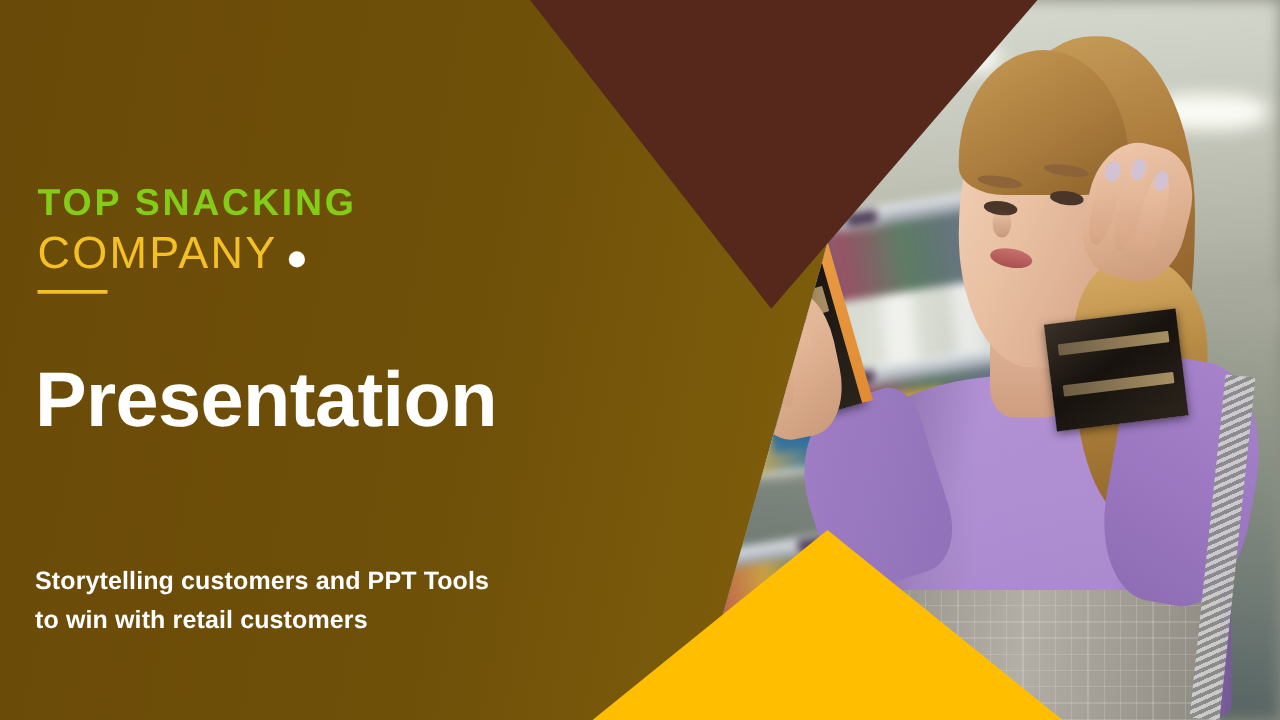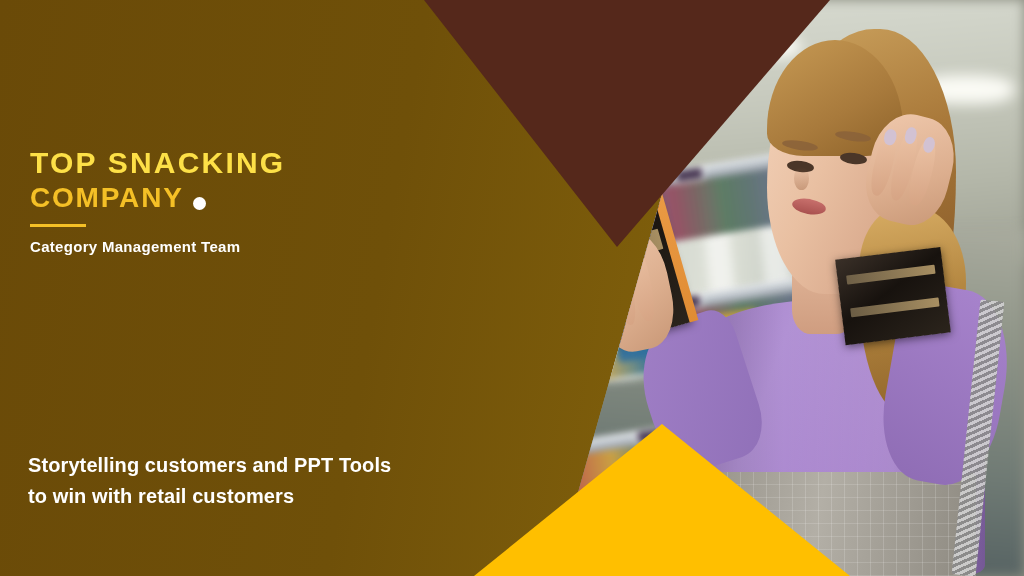--- a/index.html
+++ b/index.html
@@ -214,29 +214,29 @@
   .tri-yellow {
     position: absolute; left: 0; top: 0; width: 100%; height: 100%;
     -webkit-clip-path: polygon(662px 424px, 850px 576px, 474px 576px);
     clip-path: polygon(662px 424px, 850px 576px, 474px 576px);
     background: #ffbf00;
   }
 
   
   .logo { position: absolute; left: 30px; top: 148px; }
   .logo-line1 {
-    color: #fde047; font-weight: 700; font-size: 30px; letter-spacing: 2.2px;
+    color: #84cc16; font-weight: 700; font-size: 30px; letter-spacing: 2.2px;
     line-height: 1; white-space: nowrap; text-align: right;
   }
   .logo-line2 {
     display: flex; align-items: center; gap: 9px;
     margin-top: 6px; line-height: 1;
   }
   .logo-company {
-    color: #f5c026; font-weight: 700; font-size: 28px; letter-spacing: 1.8px;
+    color: #f5c026; font-weight: 400; font-size: 36px; letter-spacing: 1.8px;
     line-height: 1; white-space: nowrap;
   }
   .logo-dot {
     width: 13px; height: 13px; border-radius: 50%;
     background: #ffffff; display: inline-block; margin-top: 10px;
   }
   .logo-rule {
     width: 56px; height: 3px; background: #f5c026; margin-top: 12px;
   }
   .logo-team {
@@ -376,24 +376,24 @@
   <div class="tri-brown-2"></div>
   <div class="tri-yellow"></div>
 
   <div class="logo">
     <div class="logo-line1">TOP SNACKING</div>
     <div class="logo-line2">
       <span class="logo-company">COMPANY</span>
       <span class="logo-dot"></span>
     </div>
     <div class="logo-rule"></div>
-    <div class="logo-team">Category Management Team</div>
   </div>
 
   <div class="headline">
+    <span class="l1">Presentation</span>
   </div>
 
   <div class="subtitle">
     <span class="s1">Storytelling customers and PPT Tools</span>
     <span class="s2">to win with retail customers</span>
   </div>
 
 </div>
 
 </body></html>

